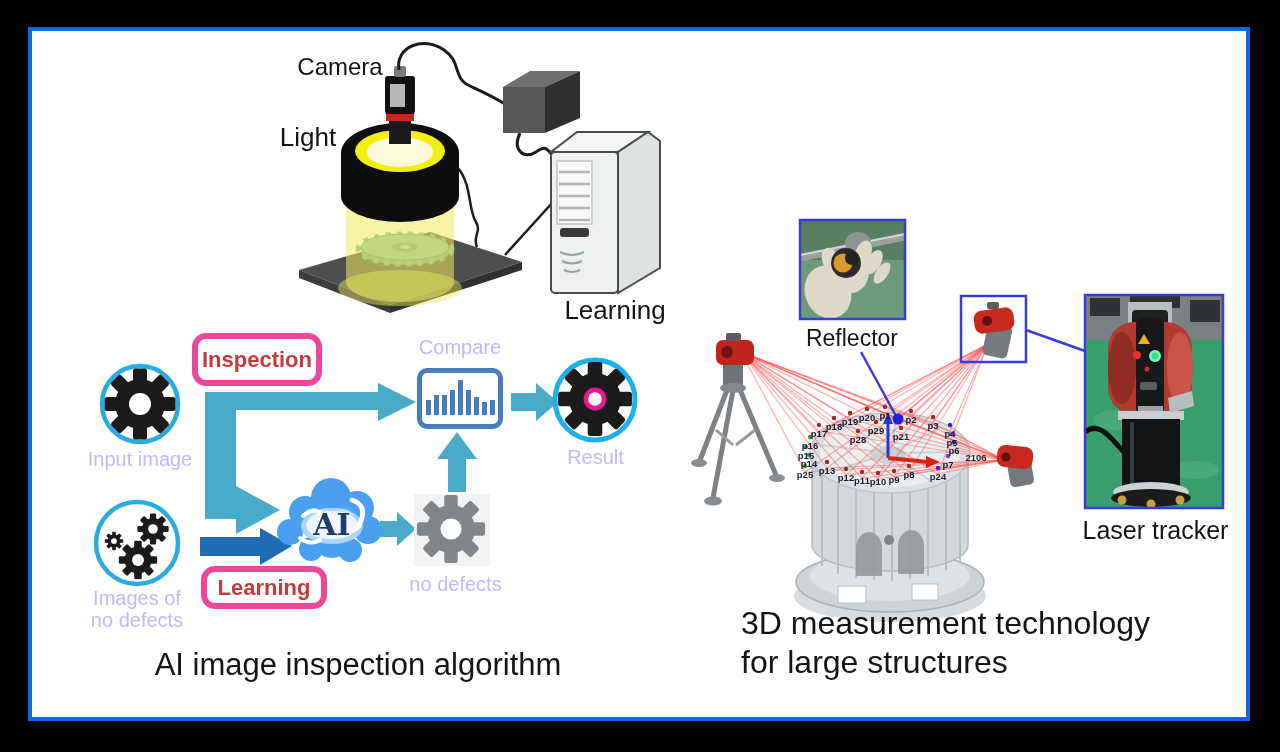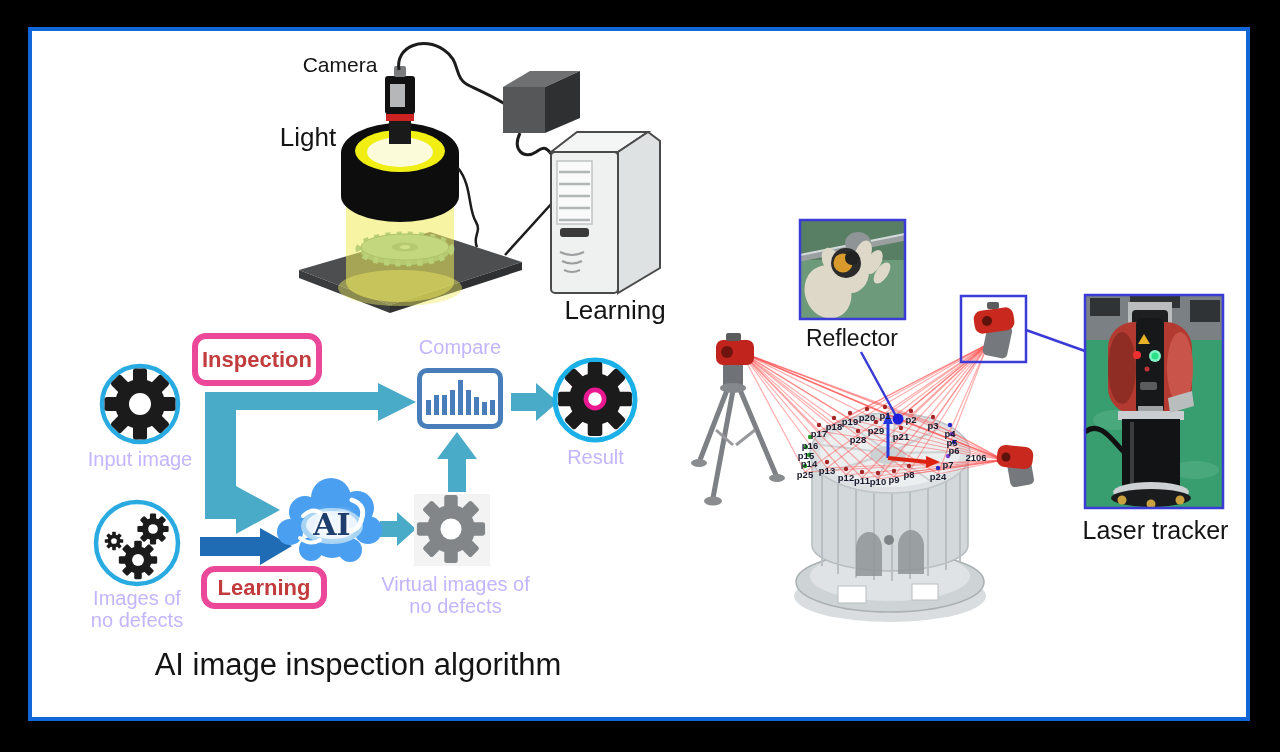--- a/index.html
+++ b/index.html
@@ -435,21 +435,21 @@
           <circle cx="909" cy="466" r="2.2" fill="#a82525"></circle>
           <circle cx="938" cy="468" r="2.2" fill="#2626c8"></circle>
           <circle cx="805" cy="466" r="2.2" fill="#2a9c2a"></circle>
           <circle cx="952" cy="434" r="2.2" fill="#7a3fd1"></circle>
           <circle cx="954" cy="442" r="2.2" fill="#2626c8"></circle>
           <circle cx="948" cy="456" r="2.2" fill="#7a3fd1"></circle>
         </g>
     </g>
   </svg>
 
-  <div class="lbl big" style="left:285px;top:54px;width:110px;font-size:21px;">Camera</div>
+  <div class="lbl big" style="left:285px;top:54px;width:110px;font-size:24px;">Camera</div>
   <div class="lbl big" style="left:268px;top:123px;width:80px;font-size:26px;">Light</div>
   <div class="lbl big" style="left:545px;top:296px;width:140px;font-size:26px;">Learning</div>
 
   <div class="tagbox" style="left:192px;top:333px;width:130px;height:53px;">
     <span>Inspection</span>
   </div>
   <div class="tagbox" style="left:201px;top:566px;width:126px;height:43px;">
     <span>Learning</span>
   </div>
 
@@ -466,30 +466,33 @@
       <div class="bar" style="height: 15px;"></div>
     </div>
 
   <div class="lbl" style="left:84px;top:449px;width:112px;font-size:20px;">Input image</div>
   <div class="lbl" style="left:77px;top:588px;width:120px;font-size:20px;">
     <div>Images of</div>
     <div>no defects</div>
   </div>
   <div class="ailbl" style="left:304px;top:507px;width:56px;">AI</div>
   <div class="lbl" style="left:358px;top:574px;width:195px;font-size:20px;">
-    <div>Virtual images of</div>
     <div>no defects</div>
   </div>
   <div class="lbl" style="left:548px;top:447px;width:95px;font-size:20px;">Result</div>
 
   <div class="lbl big" style="left:128px;top:648px;width:460px;font-size:31px;">AI image inspection algorithm</div>
 
   <div class="lbl big" style="left:797px;top:326px;width:110px;font-size:23px;">Reflector</div>
   <div class="lbl big" style="left:1068px;top:517px;width:175px;font-size:25px;">Laser tracker</div>
 
+  <div class="caption-right" style="left:741px;top:604px;width:490px;font-size:32px;line-height:39px;">
+    <div>3D measurement technology</div>
+    <div>for large structures</div>
+  </div>
 
   <div id="points-layer">
       <span class="pt-label" style="left: 819px; top: 433px;">p17</span>
       <span class="pt-label" style="left: 834px; top: 426px;">p18</span>
       <span class="pt-label" style="left: 850px; top: 421px;">p19</span>
       <span class="pt-label" style="left: 867px; top: 417px;">p20</span>
       <span class="pt-label" style="left: 885px; top: 415px;">p1</span>
       <span class="pt-label" style="left: 911px; top: 419px;">p2</span>
       <span class="pt-label" style="left: 933px; top: 425px;">p3</span>
       <span class="pt-label" style="left: 950px; top: 433px;">p4</span>

